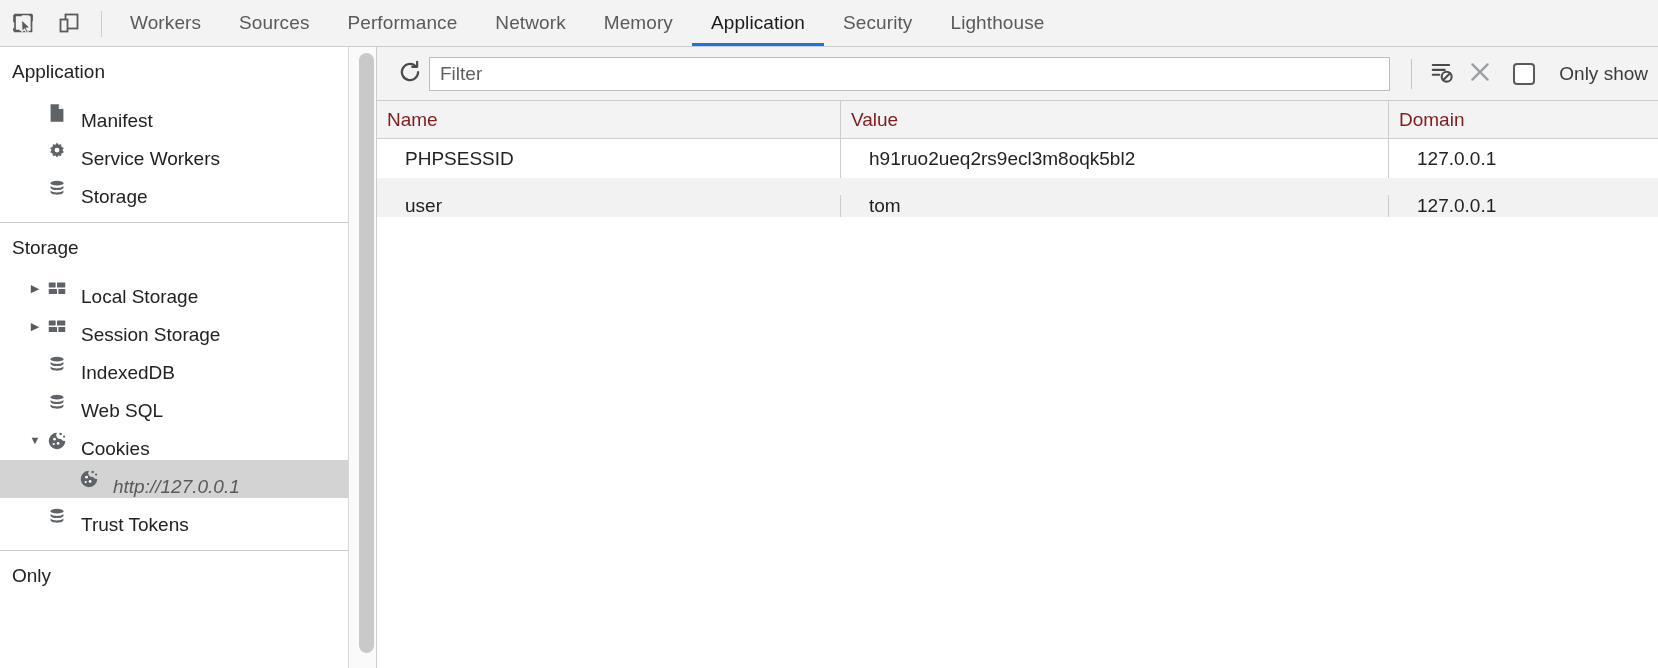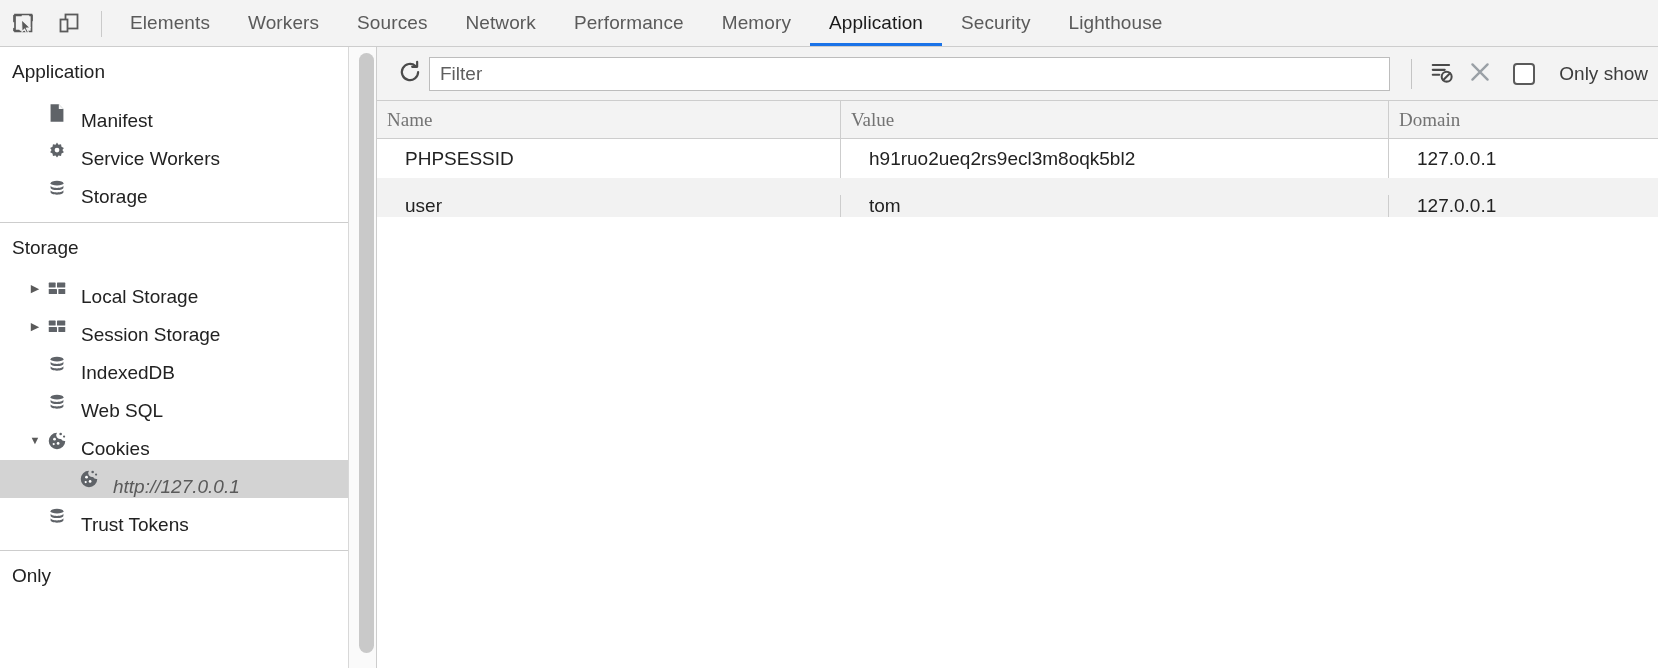--- a/index.html
+++ b/index.html
@@ -224,21 +224,21 @@
   .ct-cell {
     display: flex;
     align-items: center;
     font-size: 19px;
     color: #222;
     padding-left: 10px;
     border-right: 1px solid #cdcdcd;
     overflow: hidden;
     white-space: nowrap;
   }
-  #cookie-header .ct-cell { color: #737373; font-family: Liberation Serif, serif; }
+  #cookie-header .ct-cell { color: #7f1d1d; }
   .col-name  { flex: 0 0 464px; }
   .col-value { flex: 0 0 548px; }
   .col-domain{ flex: 1 1 auto; border-right: none; }
   .data-row { height: 39px; flex: 0 0 39px; cursor: pointer; }
   .data-row .ct-cell { padding-left: 28px; }
   .data-row.odd { background: #ffffff; }
   .data-row.even { background: #f2f2f2; align-items: flex-end; }
   #cookie-filler { flex: 1 1 auto; background: #ffffff; }
 </style>
 </head>
@@ -257,25 +257,24 @@
   <button class="tool-icon-btn">
     <span>
       <svg width="24" height="24" viewBox="0 0 24 24">
         <rect x="8.5" y="3.5" width="12" height="14" fill="none" stroke="#5a5a5a" stroke-width="1.8"></rect>
         <rect x="3.5" y="8.5" width="7" height="12" fill="#f3f3f3" stroke="#5a5a5a" stroke-width="1.8"></rect>
       </svg>
     </span>
   </button>
   <div class="toolbar-divider"></div>
   <div class="tab-list" id="tab-list">
-      <div class="tab-item">Elements</div>
       <div class="tab-item">Workers</div>
       <div class="tab-item">Sources</div>
+      <div class="tab-item">Performance</div>
       <div class="tab-item">Network</div>
-      <div class="tab-item">Performance</div>
       <div class="tab-item">Memory</div>
       <div class="tab-item active">Application</div>
       <div class="tab-item">Security</div>
       <div class="tab-item">Lighthouse</div>
     </div>
 </div>
 
 <div id="devtools-body">
 
   <div id="sidebar">

